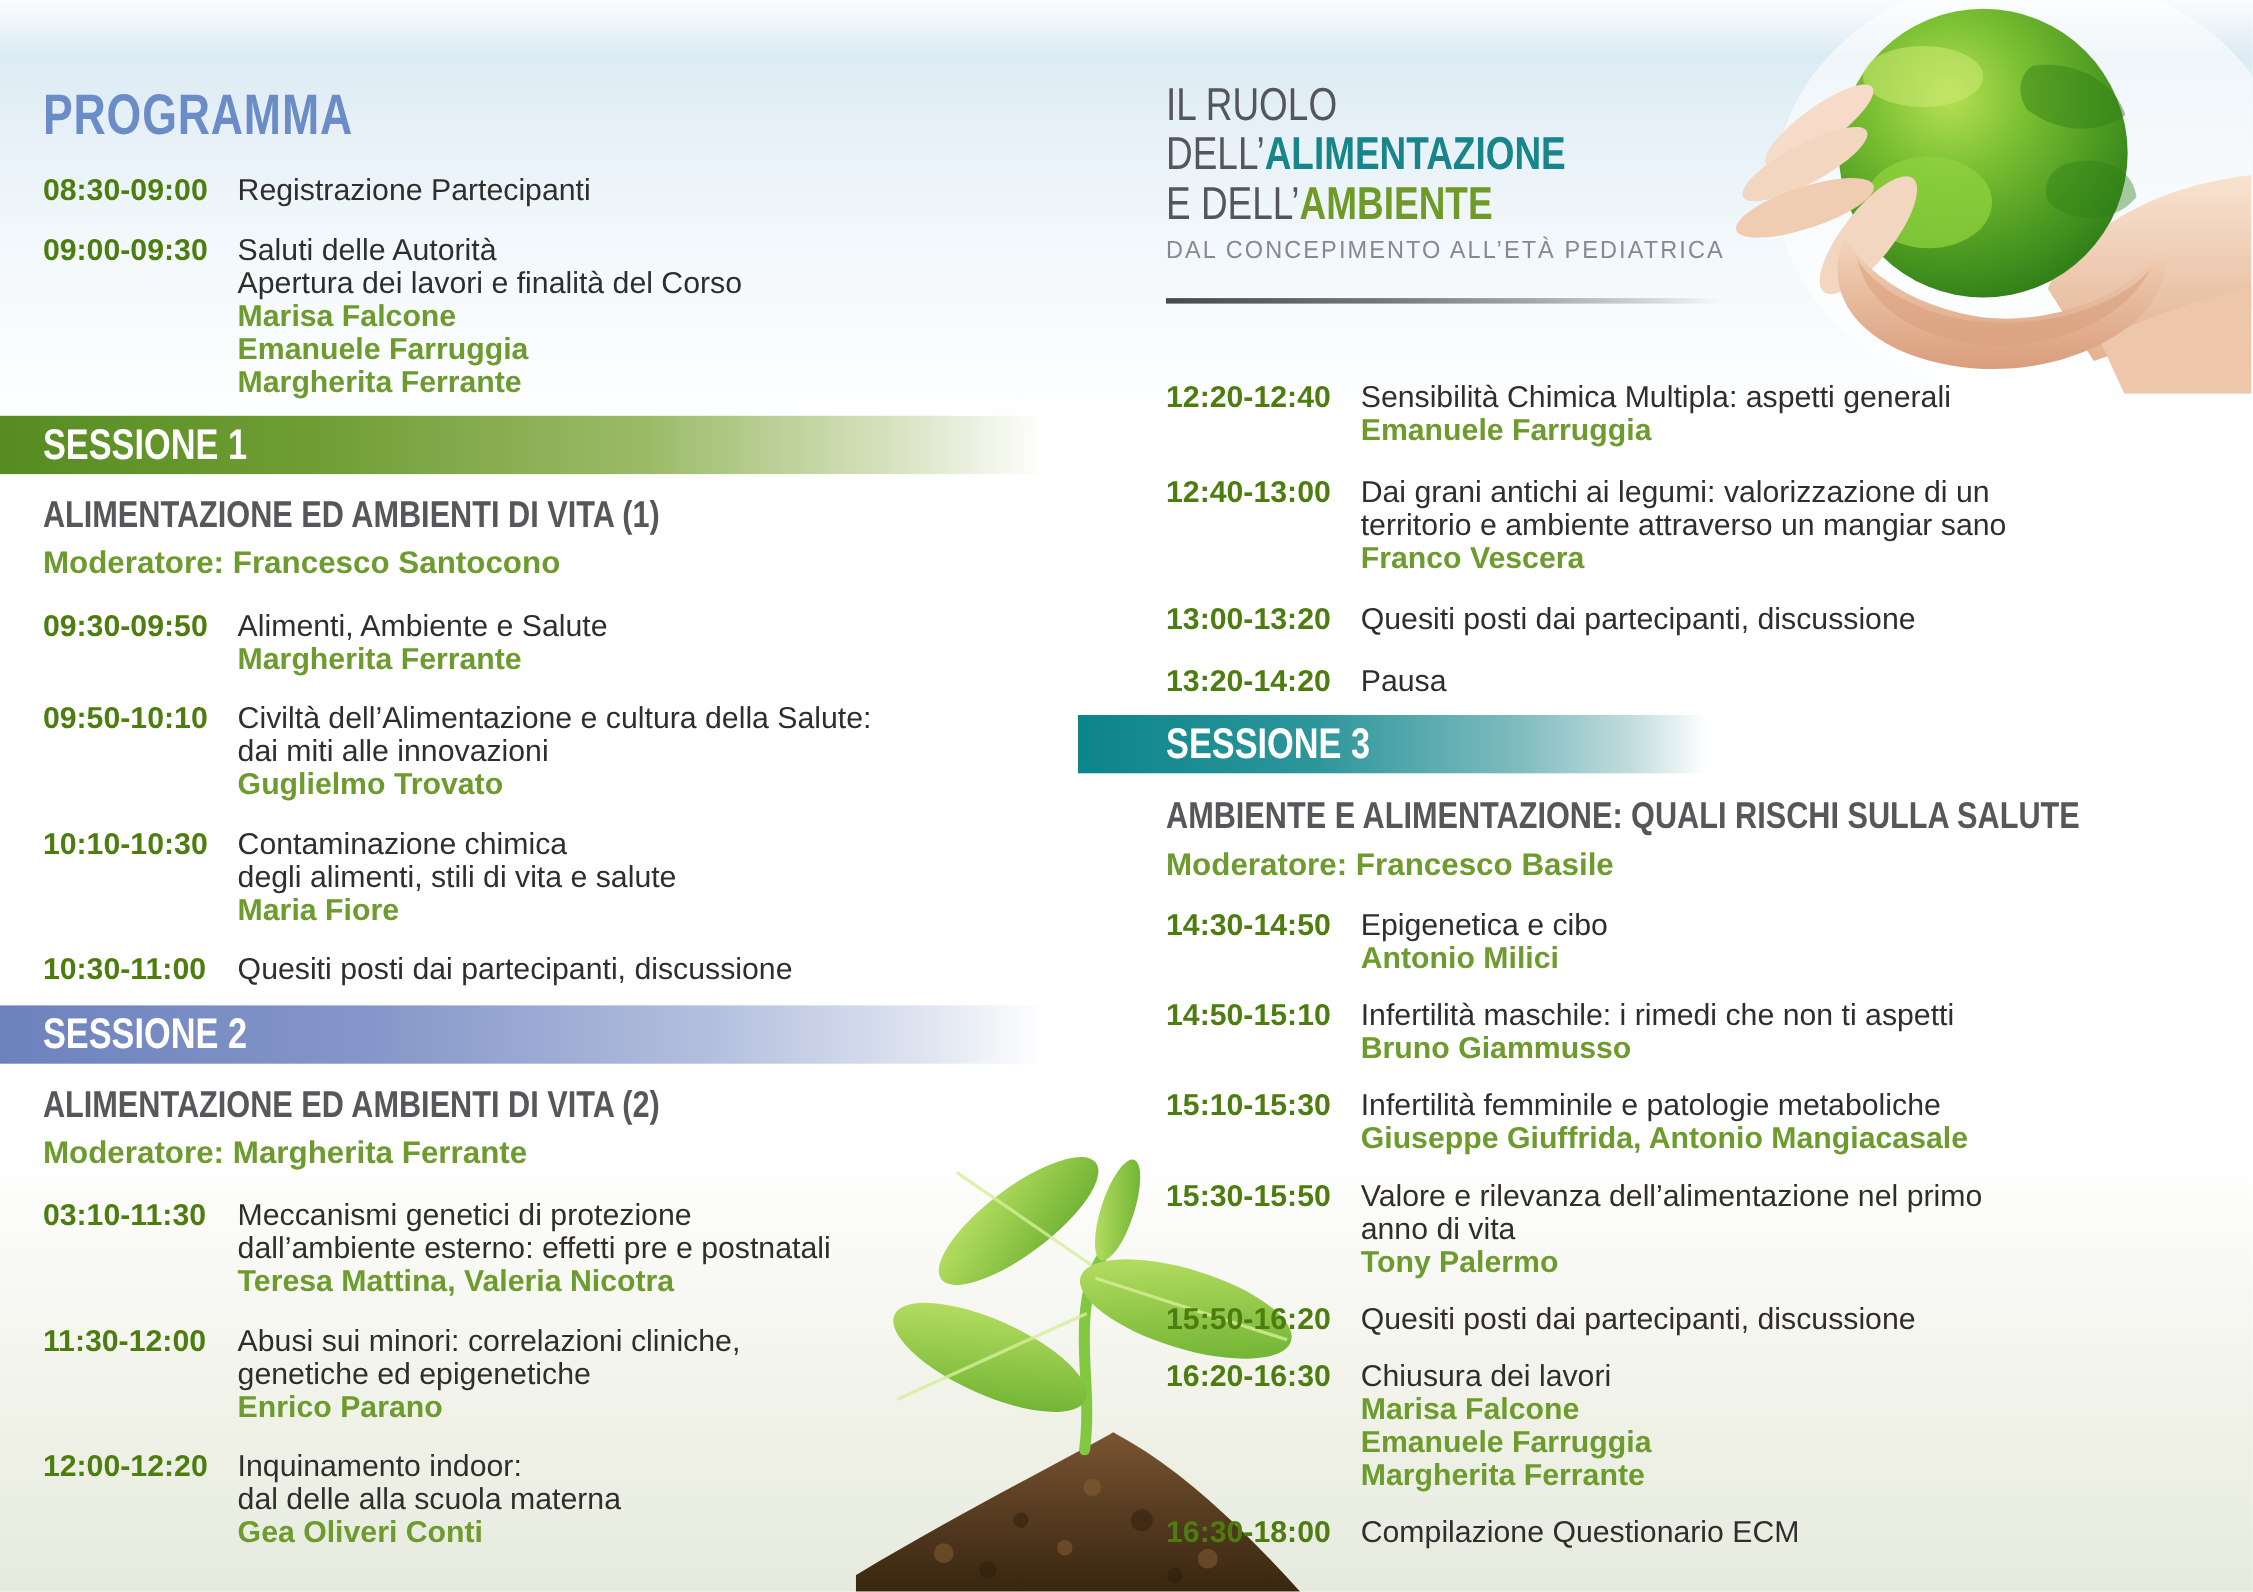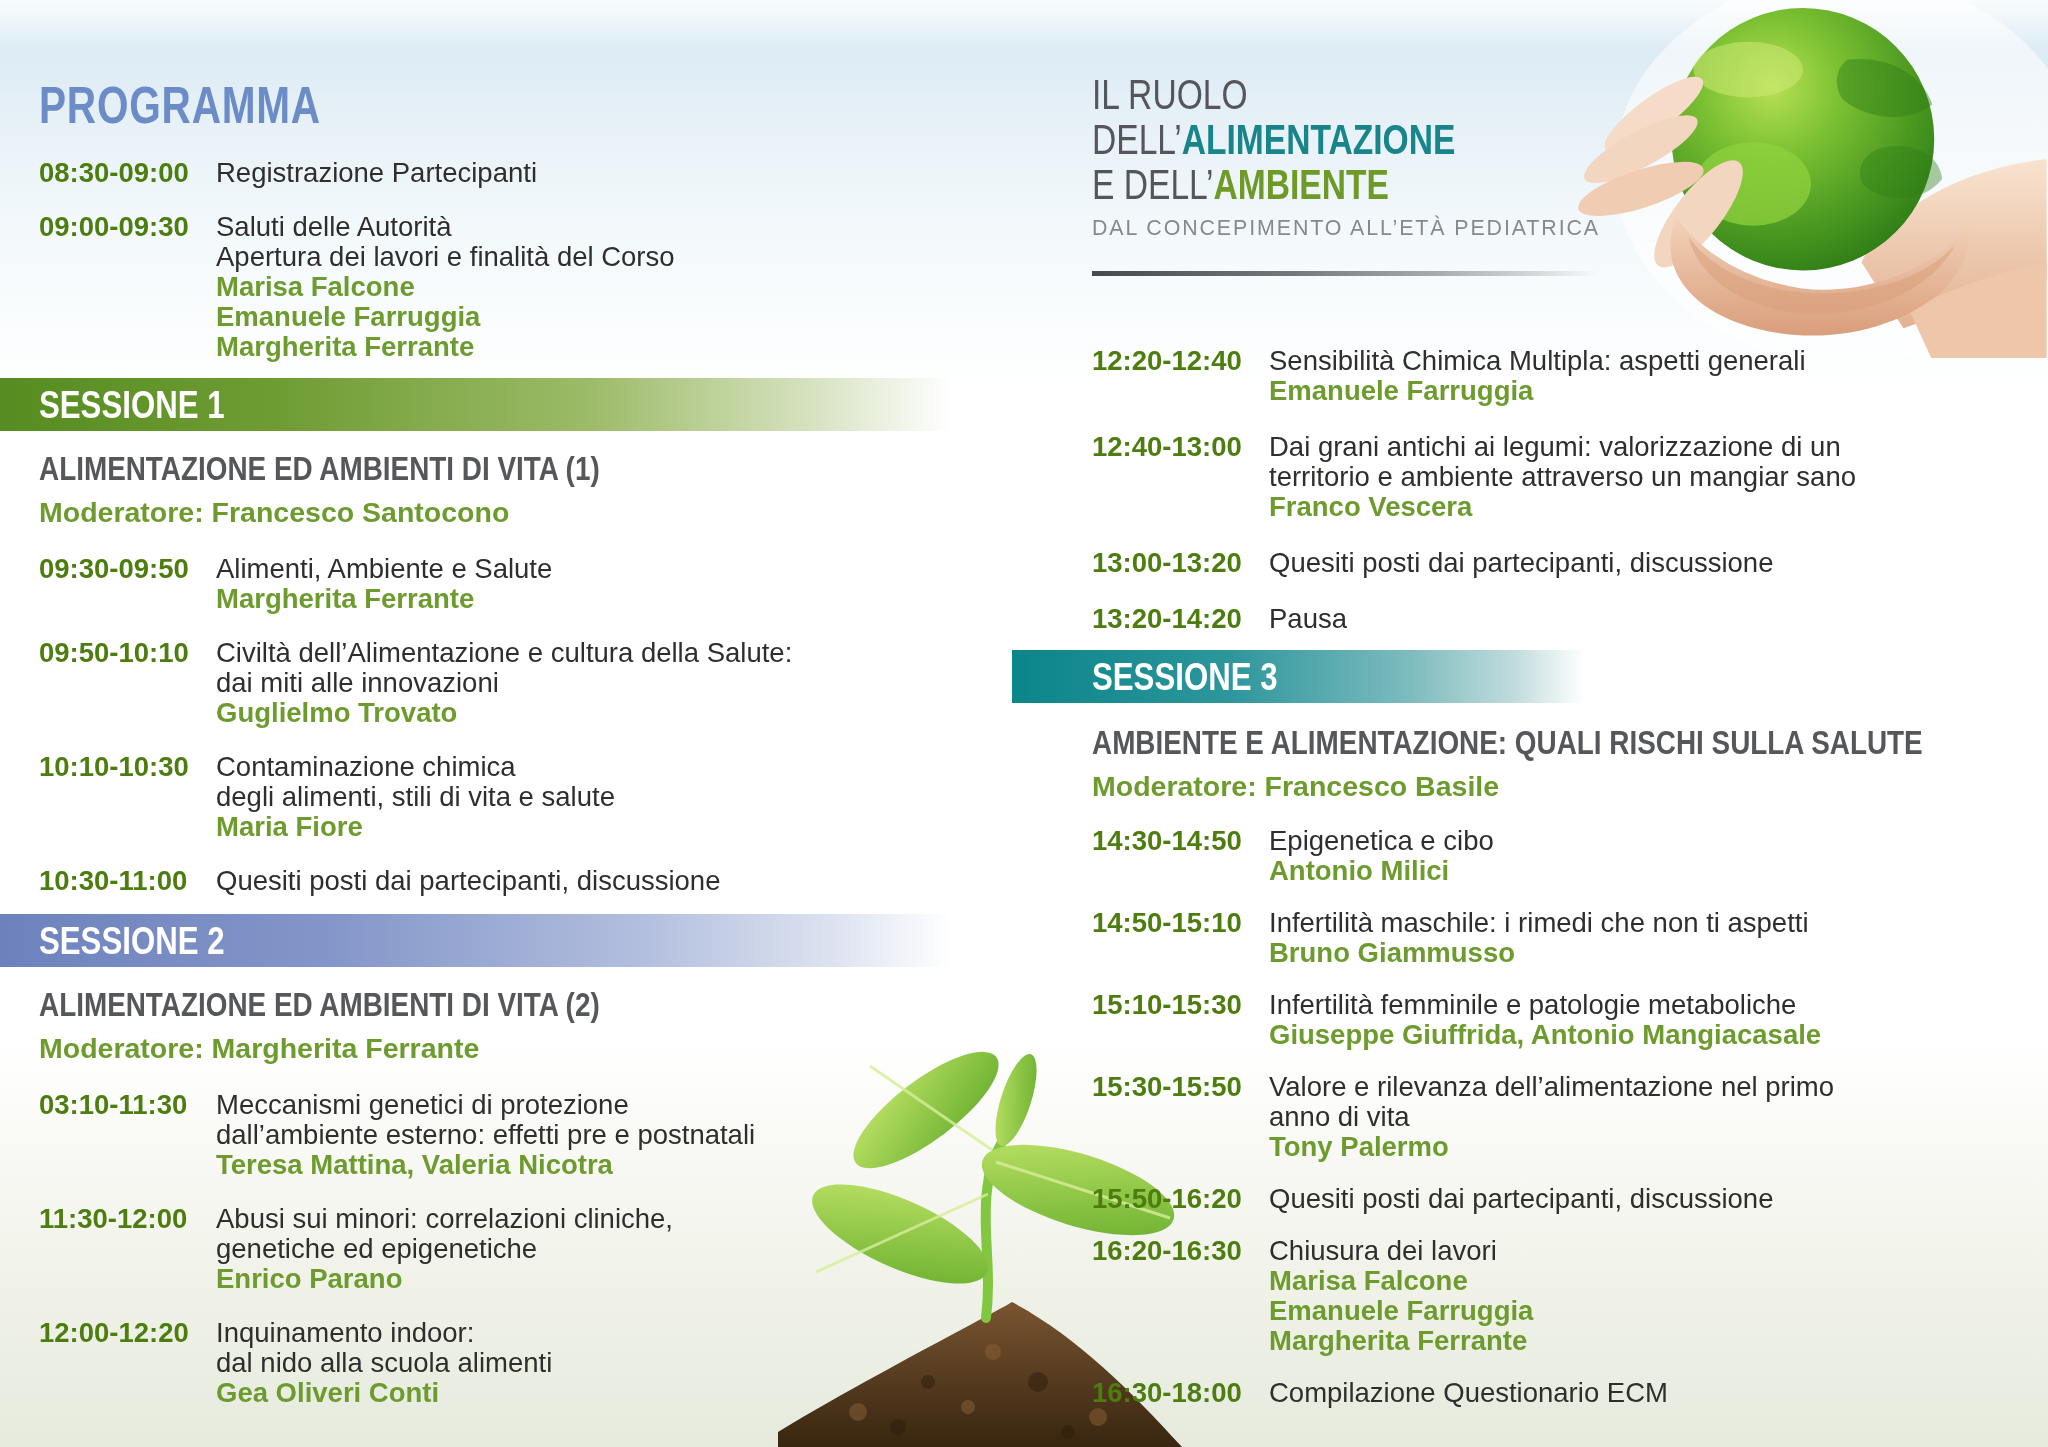--- a/index.html
+++ b/index.html
@@ -3,21 +3,21 @@
 <meta charset="utf-8">
 <style>
   html,body{margin:0;padding:0;}
   body{
     width:2048px;height:1447px;position:relative;overflow:hidden;
     font-family:"Liberation Sans",sans-serif;
     background:linear-gradient(180deg,#fafcfd 0%,#dcebf4 3.5%,#e4eff6 7%,#f2f8fb 15%,#ffffff 27%,#ffffff 72%,#f0f2e8 89%,#e6eadd 100%);
   }
   .col{position:absolute;top:0;z-index:2;}
   .col-left{left:0;width:950px;}
-  .col-right{left:1012px;width:935px;}
+  .col-right{left:980px;width:935px;}
   .pad-l{padding-left:39px;}
   .pad-r{padding-left:80px;}
 
   .doc-title{
     margin-top:76px;font-size:52px;line-height:58px;font-weight:bold;color:#6b8cc7;
     transform:scaleX(0.78);transform-origin:left;letter-spacing:1px;white-space:nowrap;
   }
 
   .rows .row{display:flex;margin-top:24px;font-size:27.5px;line-height:30px;color:#2f2e2d;}
   .rows .row .time{flex:0 0 177px;font-weight:bold;color:#4d7c0f;}
@@ -239,21 +239,21 @@
             <div class="line">Abusi sui minori: correlazioni cliniche,</div>
             <div class="line">genetiche ed epigenetiche</div>
             <div class="speaker">Enrico Parano</div>
           </div>
   </div>
 
   <div class="row">
     <div class="time">12:00-12:20</div>
     <div class="content">
             <div class="line">Inquinamento indoor:</div>
-            <div class="line">dal nido alla scuola alimenti</div>
+            <div class="line">dal delle alla scuola materna</div>
             <div class="speaker">Gea Oliveri Conti</div>
           </div>
   </div>
 </div>
   </div>
 </div>
 
 <div class="col col-right">
   <div class="pad-r">
     <div class="r-title">

